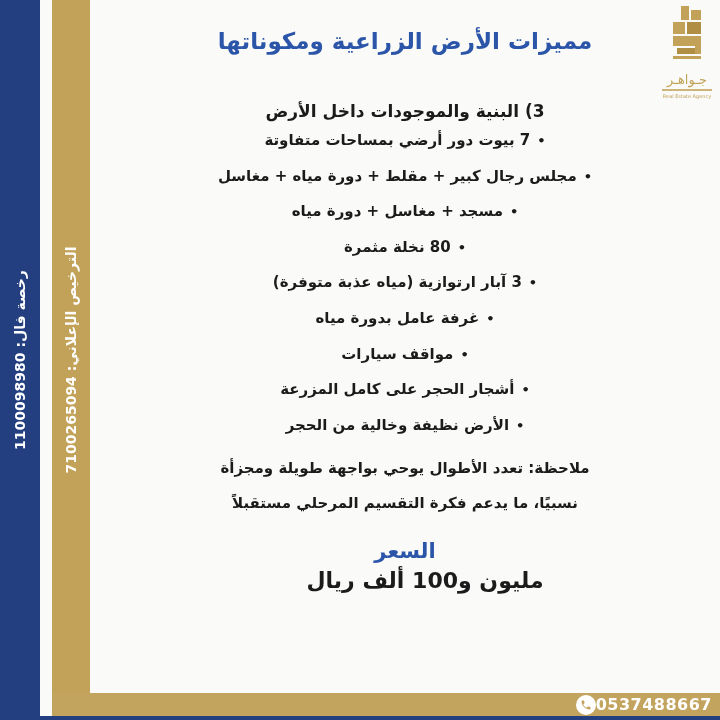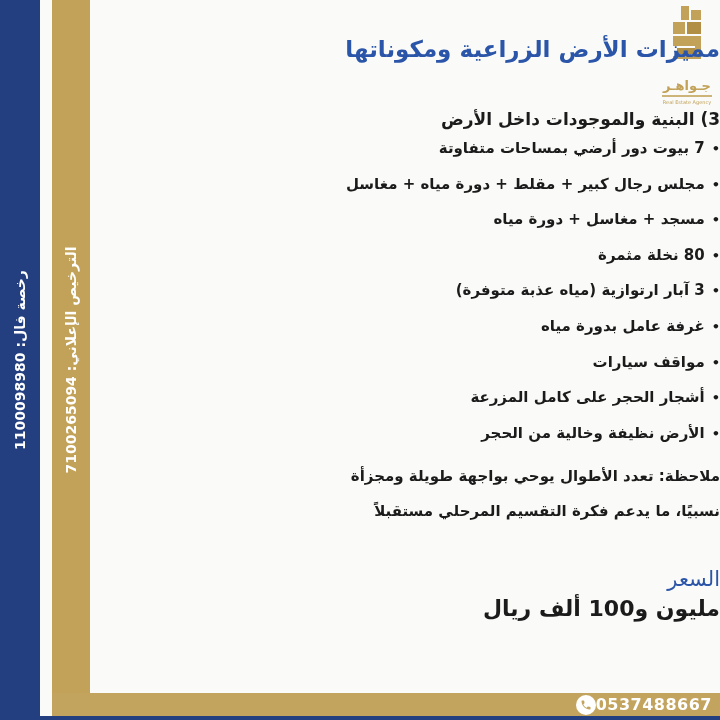--- a/index.html
+++ b/index.html
@@ -12,32 +12,32 @@
   .strip{position:absolute;top:0;bottom:0;display:flex;align-items:center;justify-content:center;}
   .strip-navy{left:0;width:40px;background:#243f7f;}
   .strip-gold{left:52px;width:38px;background:#c2a258;}
   .v-text{
     white-space:nowrap;transform:rotate(-90deg);
     direction:rtl;color:#ffffff;font-weight:bold;font-size:14px;letter-spacing:.5px;
   }
   
   .logo{position:absolute;top:6px;right:4px;width:58px;text-align:center;}
   .logo svg{display:block;margin:0 auto;}
-  .logo-brand{color:#c2a258;font-weight:bold;font-size:13px;margin-top:14px;}
+  .logo-brand{color:#c2a258;font-weight:normal;font-size:13px;margin-top:8px;}
   .logo-divider{height:2px;background:#c2a258;opacity:.8;margin:2px 4px;}
   .logo-tagline{color:#c2a258;font-size:5px;line-height:6px;}
   
-  .content{position:absolute;left:90px;right:0;top:16px;text-align:right;direction:rtl;color:#1b1b1b;}
+  .content{position:absolute;left:90px;right:0;top:8px;text-align:center;direction:rtl;color:#1b1b1b;}
   .title{margin-top:16px;line-height:34px;font-size:23px;font-weight:bold;color:#2b55a8;}
   .section-heading{margin-top:41px;line-height:24px;font-size:17px;font-weight:bold;}
   .items{margin-top:0;}
   .item{line-height:34.6px;font-size:15px;font-weight:bold;}
   .bullet{margin-left:7px;font-size:13px;}
   .note{margin-top:8px;line-height:35px;font-size:15px;font-weight:bold;}
-  .price-label{margin-top:36px;line-height:28px;font-size:21px;font-weight:normal;color:#2b55a8;}
+  .price-label{margin-top:16px;line-height:28px;font-size:21px;font-weight:bold;color:#2b55a8;}
   .price-value{line-height:32px;font-size:22px;font-weight:bold;padding-left:40px;}
   
   .bottom-bar{
     position:absolute;left:52px;right:0;top:693px;height:23px;background:#c3a45e;
     display:flex;direction:rtl;align-items:center;justify-content:space-between;
     padding:0 8px 0 0;box-sizing:border-box;
   }
   .bar-text{color:#ffffff;font-size:15px;font-weight:bold;}
   .phone-group{display:flex;direction:ltr;align-items:center;margin-left:80px;}
   .phone-icon{

